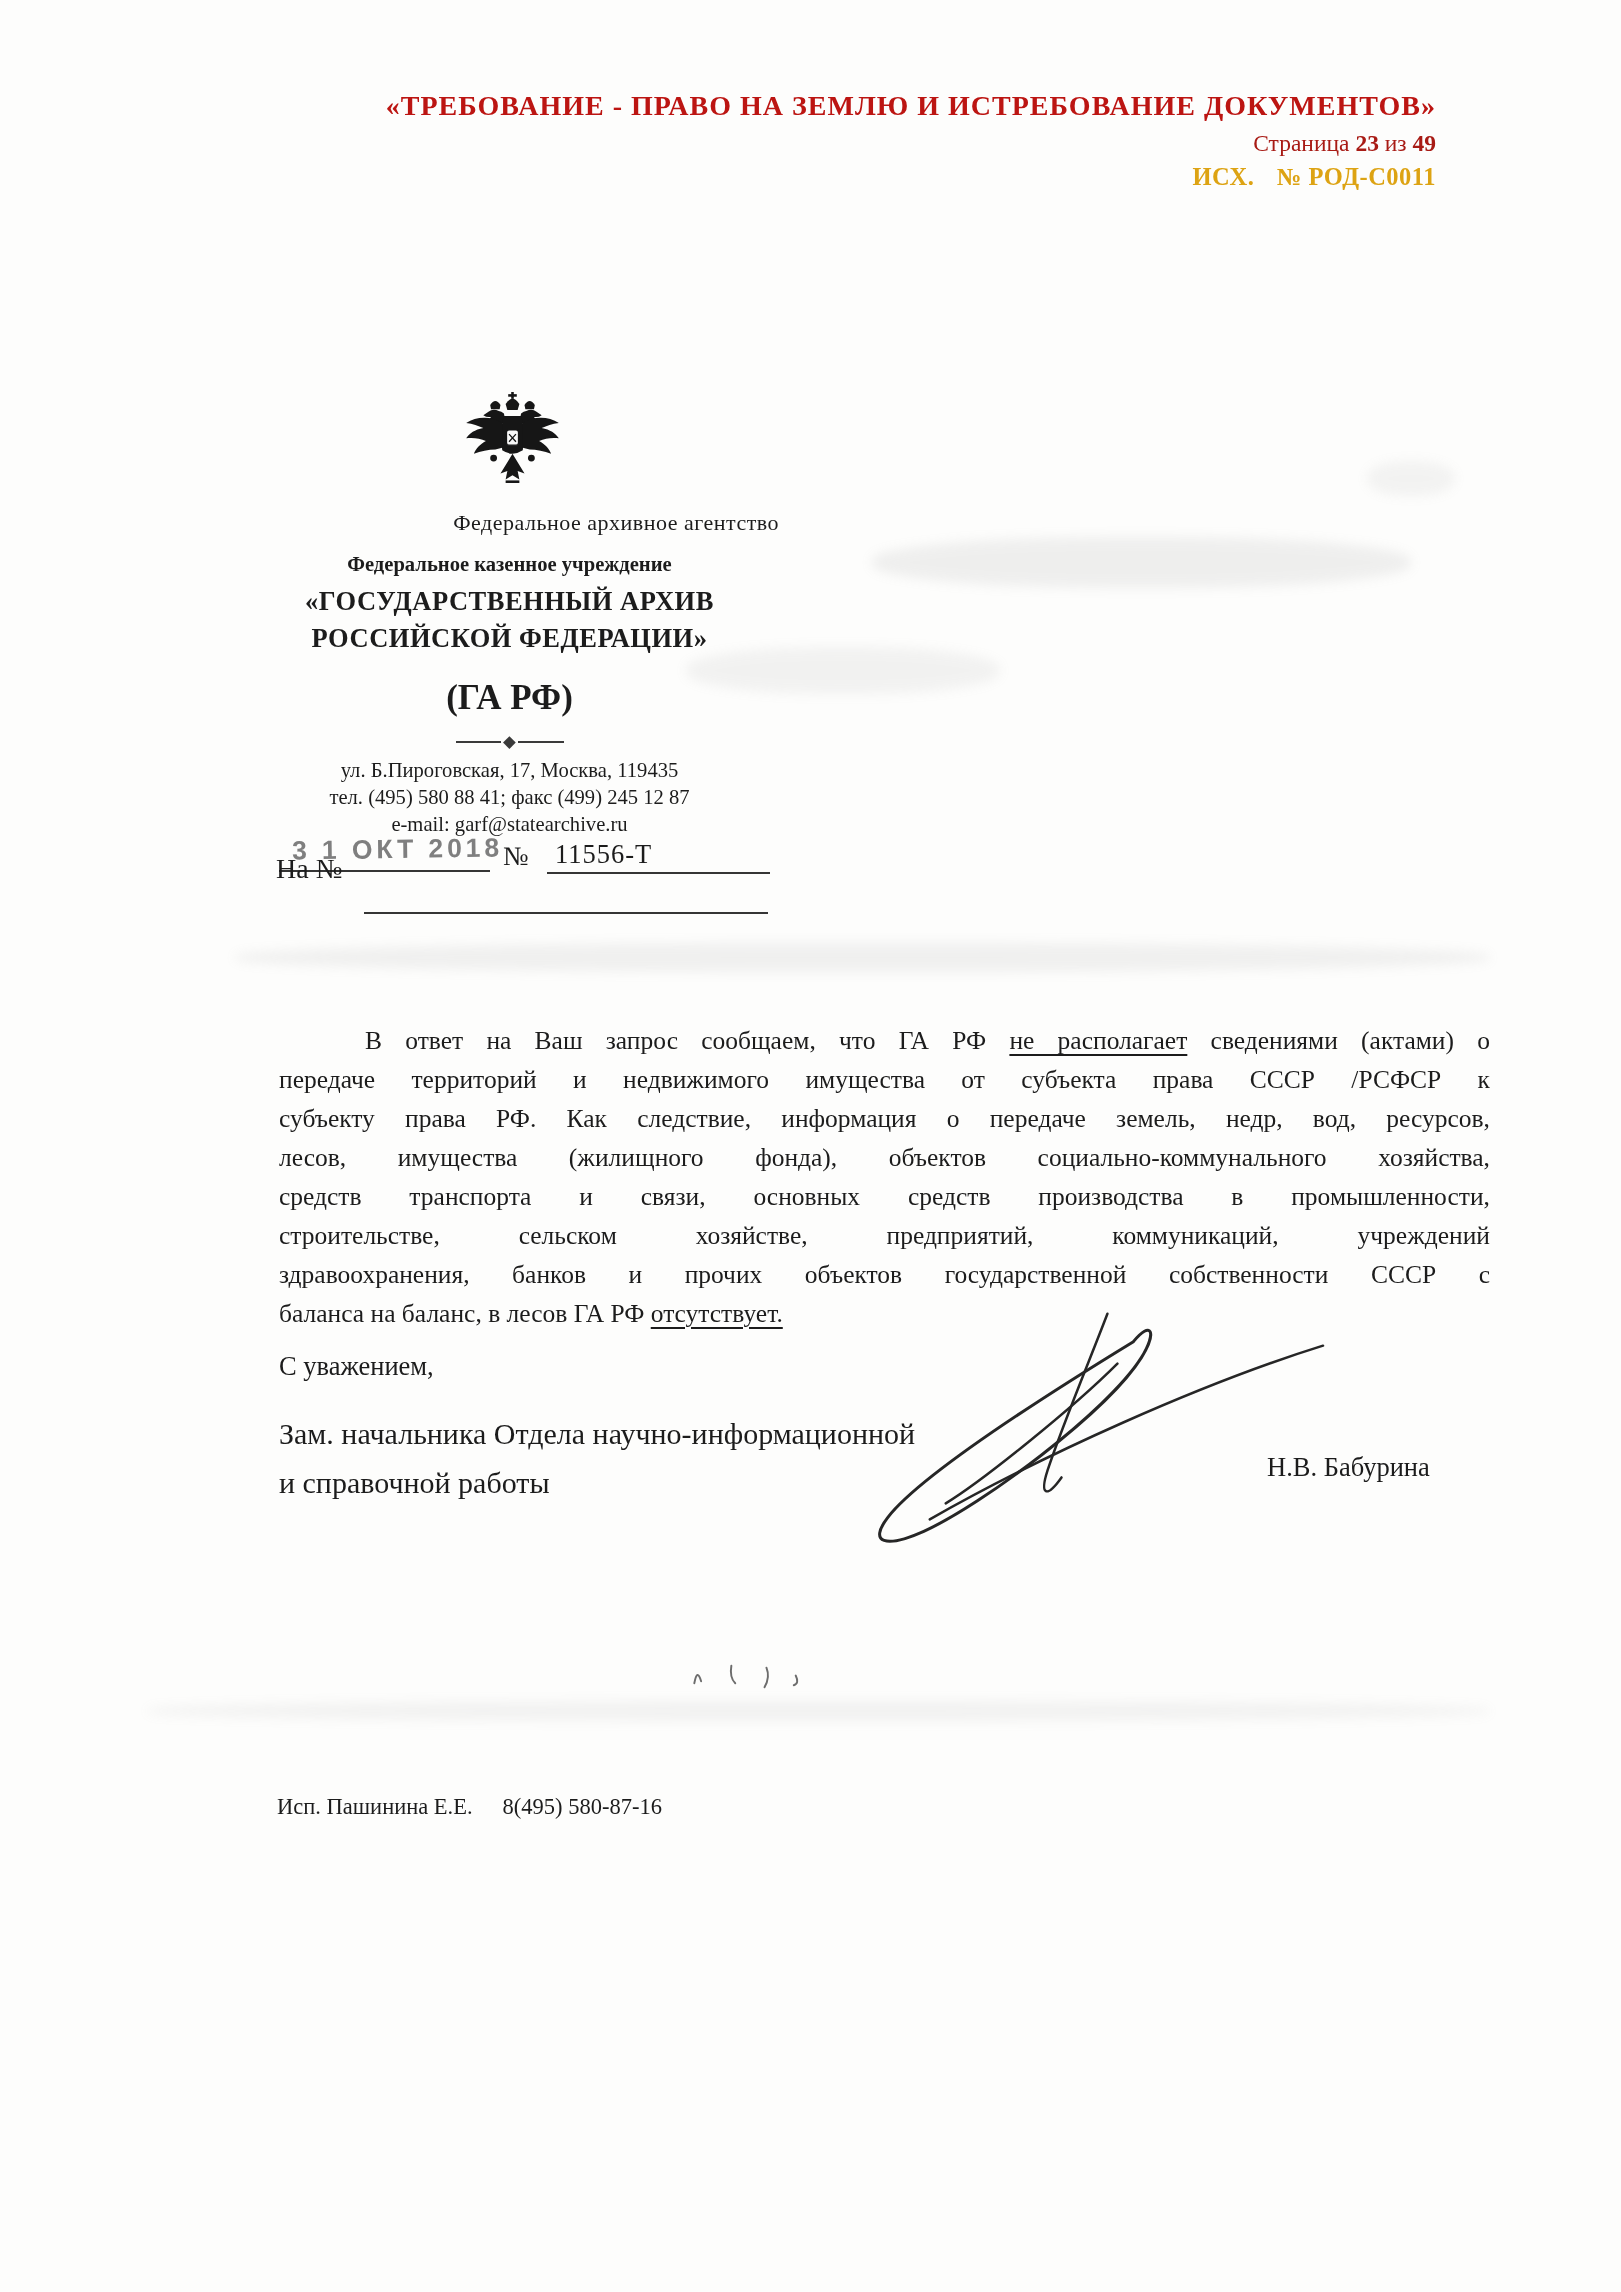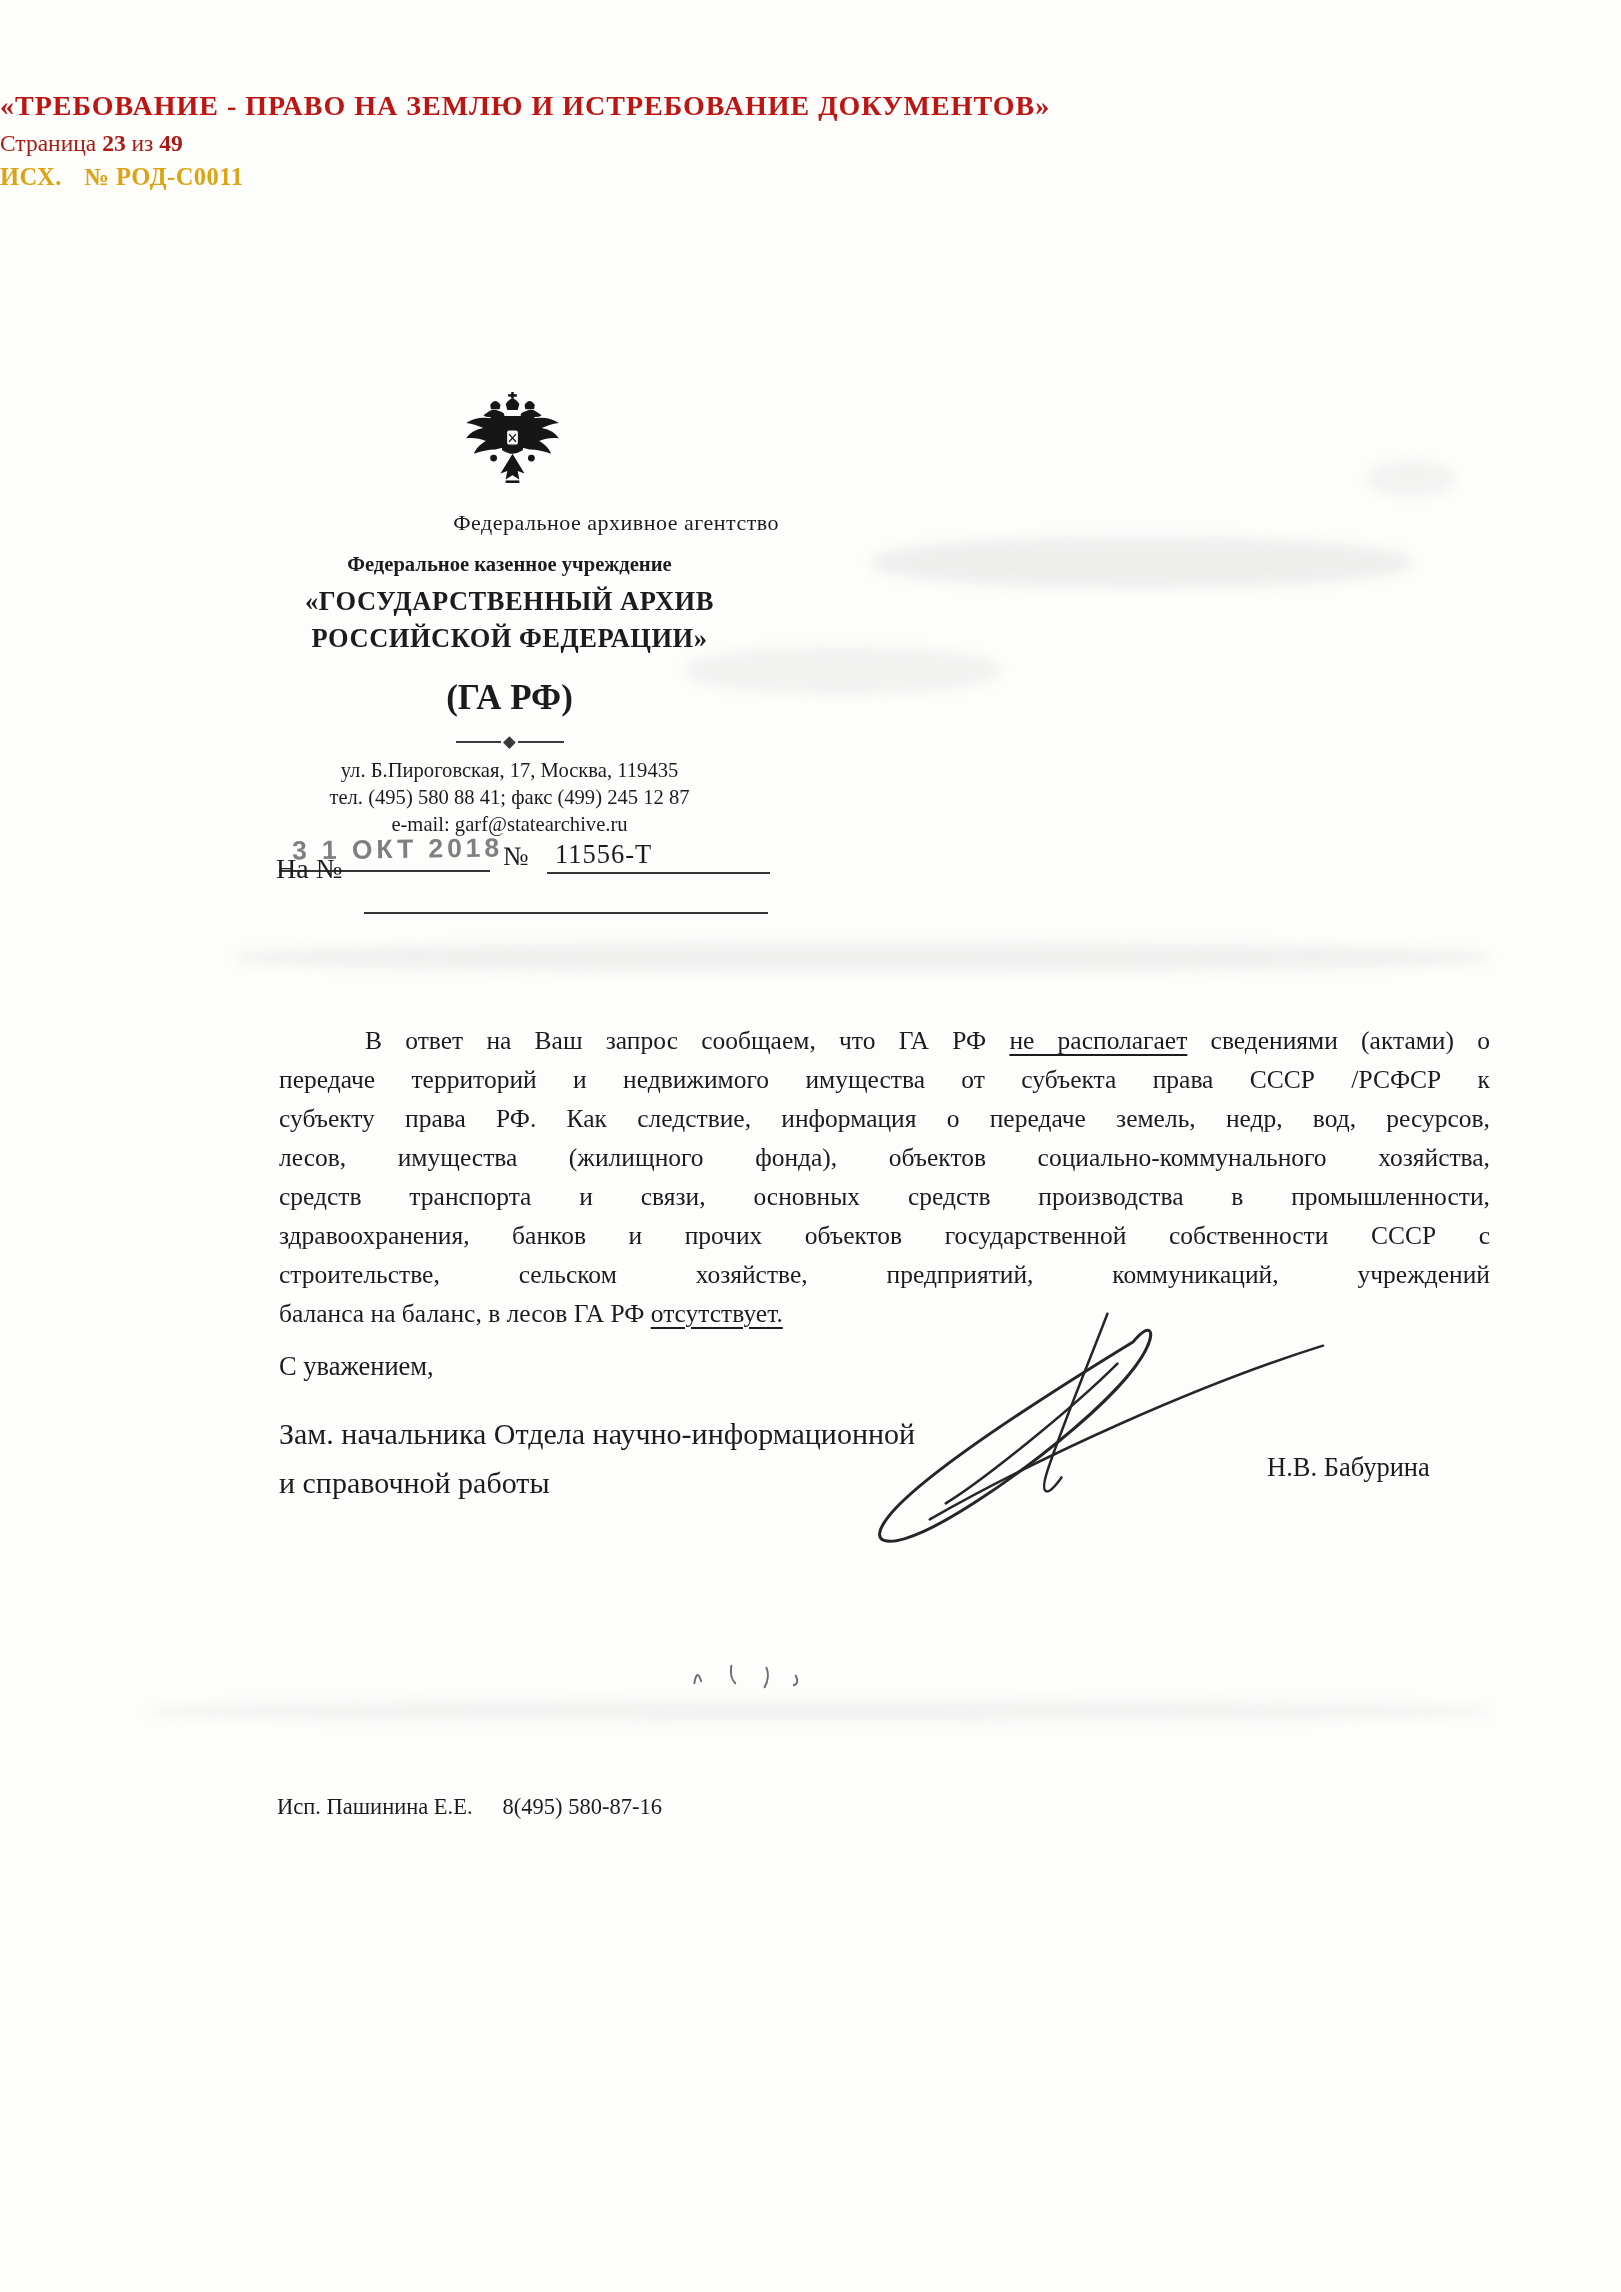--- a/index.html
+++ b/index.html
@@ -5,21 +5,21 @@
   html,body{margin:0;padding:0;background:#ffffff;}
   .page{
     position:relative;
     width:1621px;height:2293px;
     background:#fdfdfc;
     font-family:"Liberation Serif","DejaVu Serif",serif;
     color:var(--ink,#1c1c1c);
     overflow:hidden;
   }
   
-  .doc-header{position:absolute;left:0;top:90px;width:1436px;text-align:left;}
+  .doc-header{position:absolute;left:0;top:90px;width:1436px;text-align:right;}
   .hdr-title{
     font-size:28px;font-weight:bold;letter-spacing:1px;
     color:var(--title_red,#bc1512);
   }
   .hdr-page{font-size:23.5px;color:var(--page_red,#a81b15);margin-top:7.8px;}
   .hdr-page b{font-weight:bold;}
   .hdr-ref{font-size:24.5px;font-weight:bold;color:var(--ref_gold,#dda313);margin-top:5.9px;letter-spacing:0.5px;}
   .hdr-ref .ref-num{margin-left:15.7px;}
   
   .emblem{position:absolute;left:461px;top:392px;width:103px;height:103px;}
@@ -137,22 +137,22 @@
   <div class="rule" style="left:547px;top:872px;width:223px;"></div>
   <span class="reply-label">На №</span>
   <div class="rule" style="left:364px;top:912px;width:404px;"></div>
 
   <div class="body-par">
       <div class="body-line"><span class="indent"></span><span>В ответ на Ваш запрос сообщаем, что ГА РФ </span><span class="u">не располагает</span><span> сведениями (актами) о</span></div>
       <div class="body-line"><span>передаче территорий и недвижимого имущества от субъекта права СССР /РСФСР к</span></div>
       <div class="body-line"><span>субъекту права РФ. Как следствие, информация о передаче земель, недр, вод, ресурсов,</span></div>
       <div class="body-line"><span>лесов, имущества (жилищного фонда), объектов социально-коммунального хозяйства,</span></div>
       <div class="body-line"><span>средств транспорта и связи, основных средств производства в промышленности,</span></div>
+      <div class="body-line"><span>строительстве, сельском хозяйстве, предприятий, коммуникаций, учреждений</span></div>
       <div class="body-line"><span>здравоохранения, банков и прочих объектов государственной собственности СССР с</span></div>
-      <div class="body-line"><span>строительстве, сельском хозяйстве, предприятий, коммуникаций, учреждений</span></div>
       <div class="body-line last"><span>баланса на баланс, в лесов ГА РФ </span><span class="u">отсутствует.</span></div>
     </div>
 
   <div class="regards">С уважением,</div>
   <div class="signer-title l1">Зам. начальника Отдела научно-информационной</div>
   <div class="signer-title l2">и справочной работы</div>
   <div class="signer-name">Н.В. Бабурина</div>
 
   <svg class="signature" viewBox="0 0 520 250">
     <g fill="none" stroke="#262626" stroke-linecap="round">

